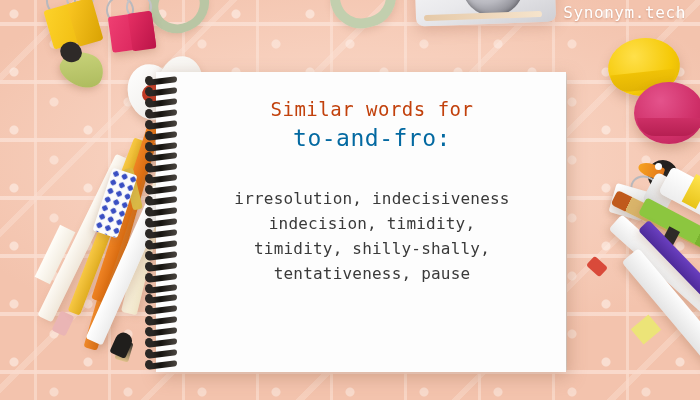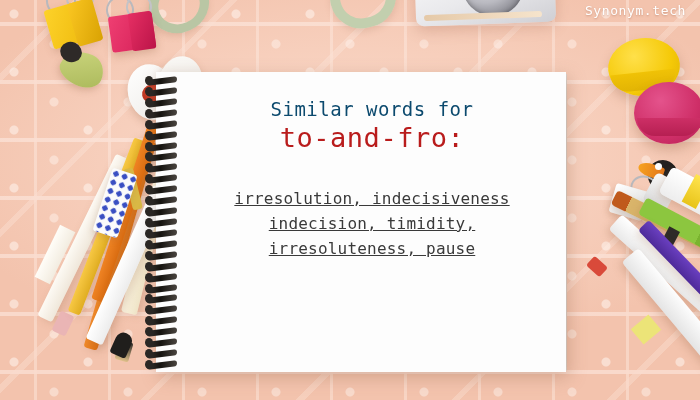--- a/index.html
+++ b/index.html
@@ -355,35 +355,35 @@
     background:#2a2724;
   }
 
   
   #pad-text {
     position:absolute; left:186px; top:72px; width:372px; height:300px;
     text-align:center;
   }
   .title-line1 {
     margin-top:24px;
-    font-size:19px; color:#0c4a6e; letter-spacing:.5px; line-height:26px;
+    font-size:19px; color:#c2410c; letter-spacing:.5px; line-height:26px;
   }
   .title-line2 {
-    font-size:27px; color:#b91c1c; letter-spacing:.5px; line-height:32px;
+    font-size:23px; color:#0369a1; letter-spacing:.5px; line-height:32px;
   }
   #syn-list {
     margin-top:32px;
     font-size:16px; color:#3a3a3a; line-height:25px; letter-spacing:.2px;
   }
-  .syn-line { white-space:nowrap;text-decoration:underline; }
+  .syn-line { white-space:nowrap; }
 
   
   #logo {
     position:absolute; right:14px; top:3px;
-    font-size:13px; color:#ffffff; letter-spacing:.6px;
+    font-size:16px; color:#ffffff; letter-spacing:.6px;
     text-shadow:0 1px 2px rgba(170,110,85,.5);
   }
 </style>
 </head>
 <body>
 
 <div id="desk">
   <div id="circuit"></div>
   <div id="pads"></div>
 </div>
@@ -487,17 +487,18 @@
   <div class="coil"></div>
   <div class="coil"></div>
 </div>
 
 <div id="pad-text">
   <div class="title-line1">Similar words for</div>
   <div class="title-line2">to-and-fro:</div>
   <div id="syn-list">
     <div class="syn-line">irresolution, indecisiveness</div>
     <div class="syn-line">indecision, timidity,</div>
-    <div class="syn-line">irresoluteness, pause</div>
+    <div class="syn-line">timidity, shilly-shally,</div>
+    <div class="syn-line">tentativeness, pause</div>
   </div>
 </div>
 
 <div id="logo">Synonym.tech</div>
 
 </body></html>

